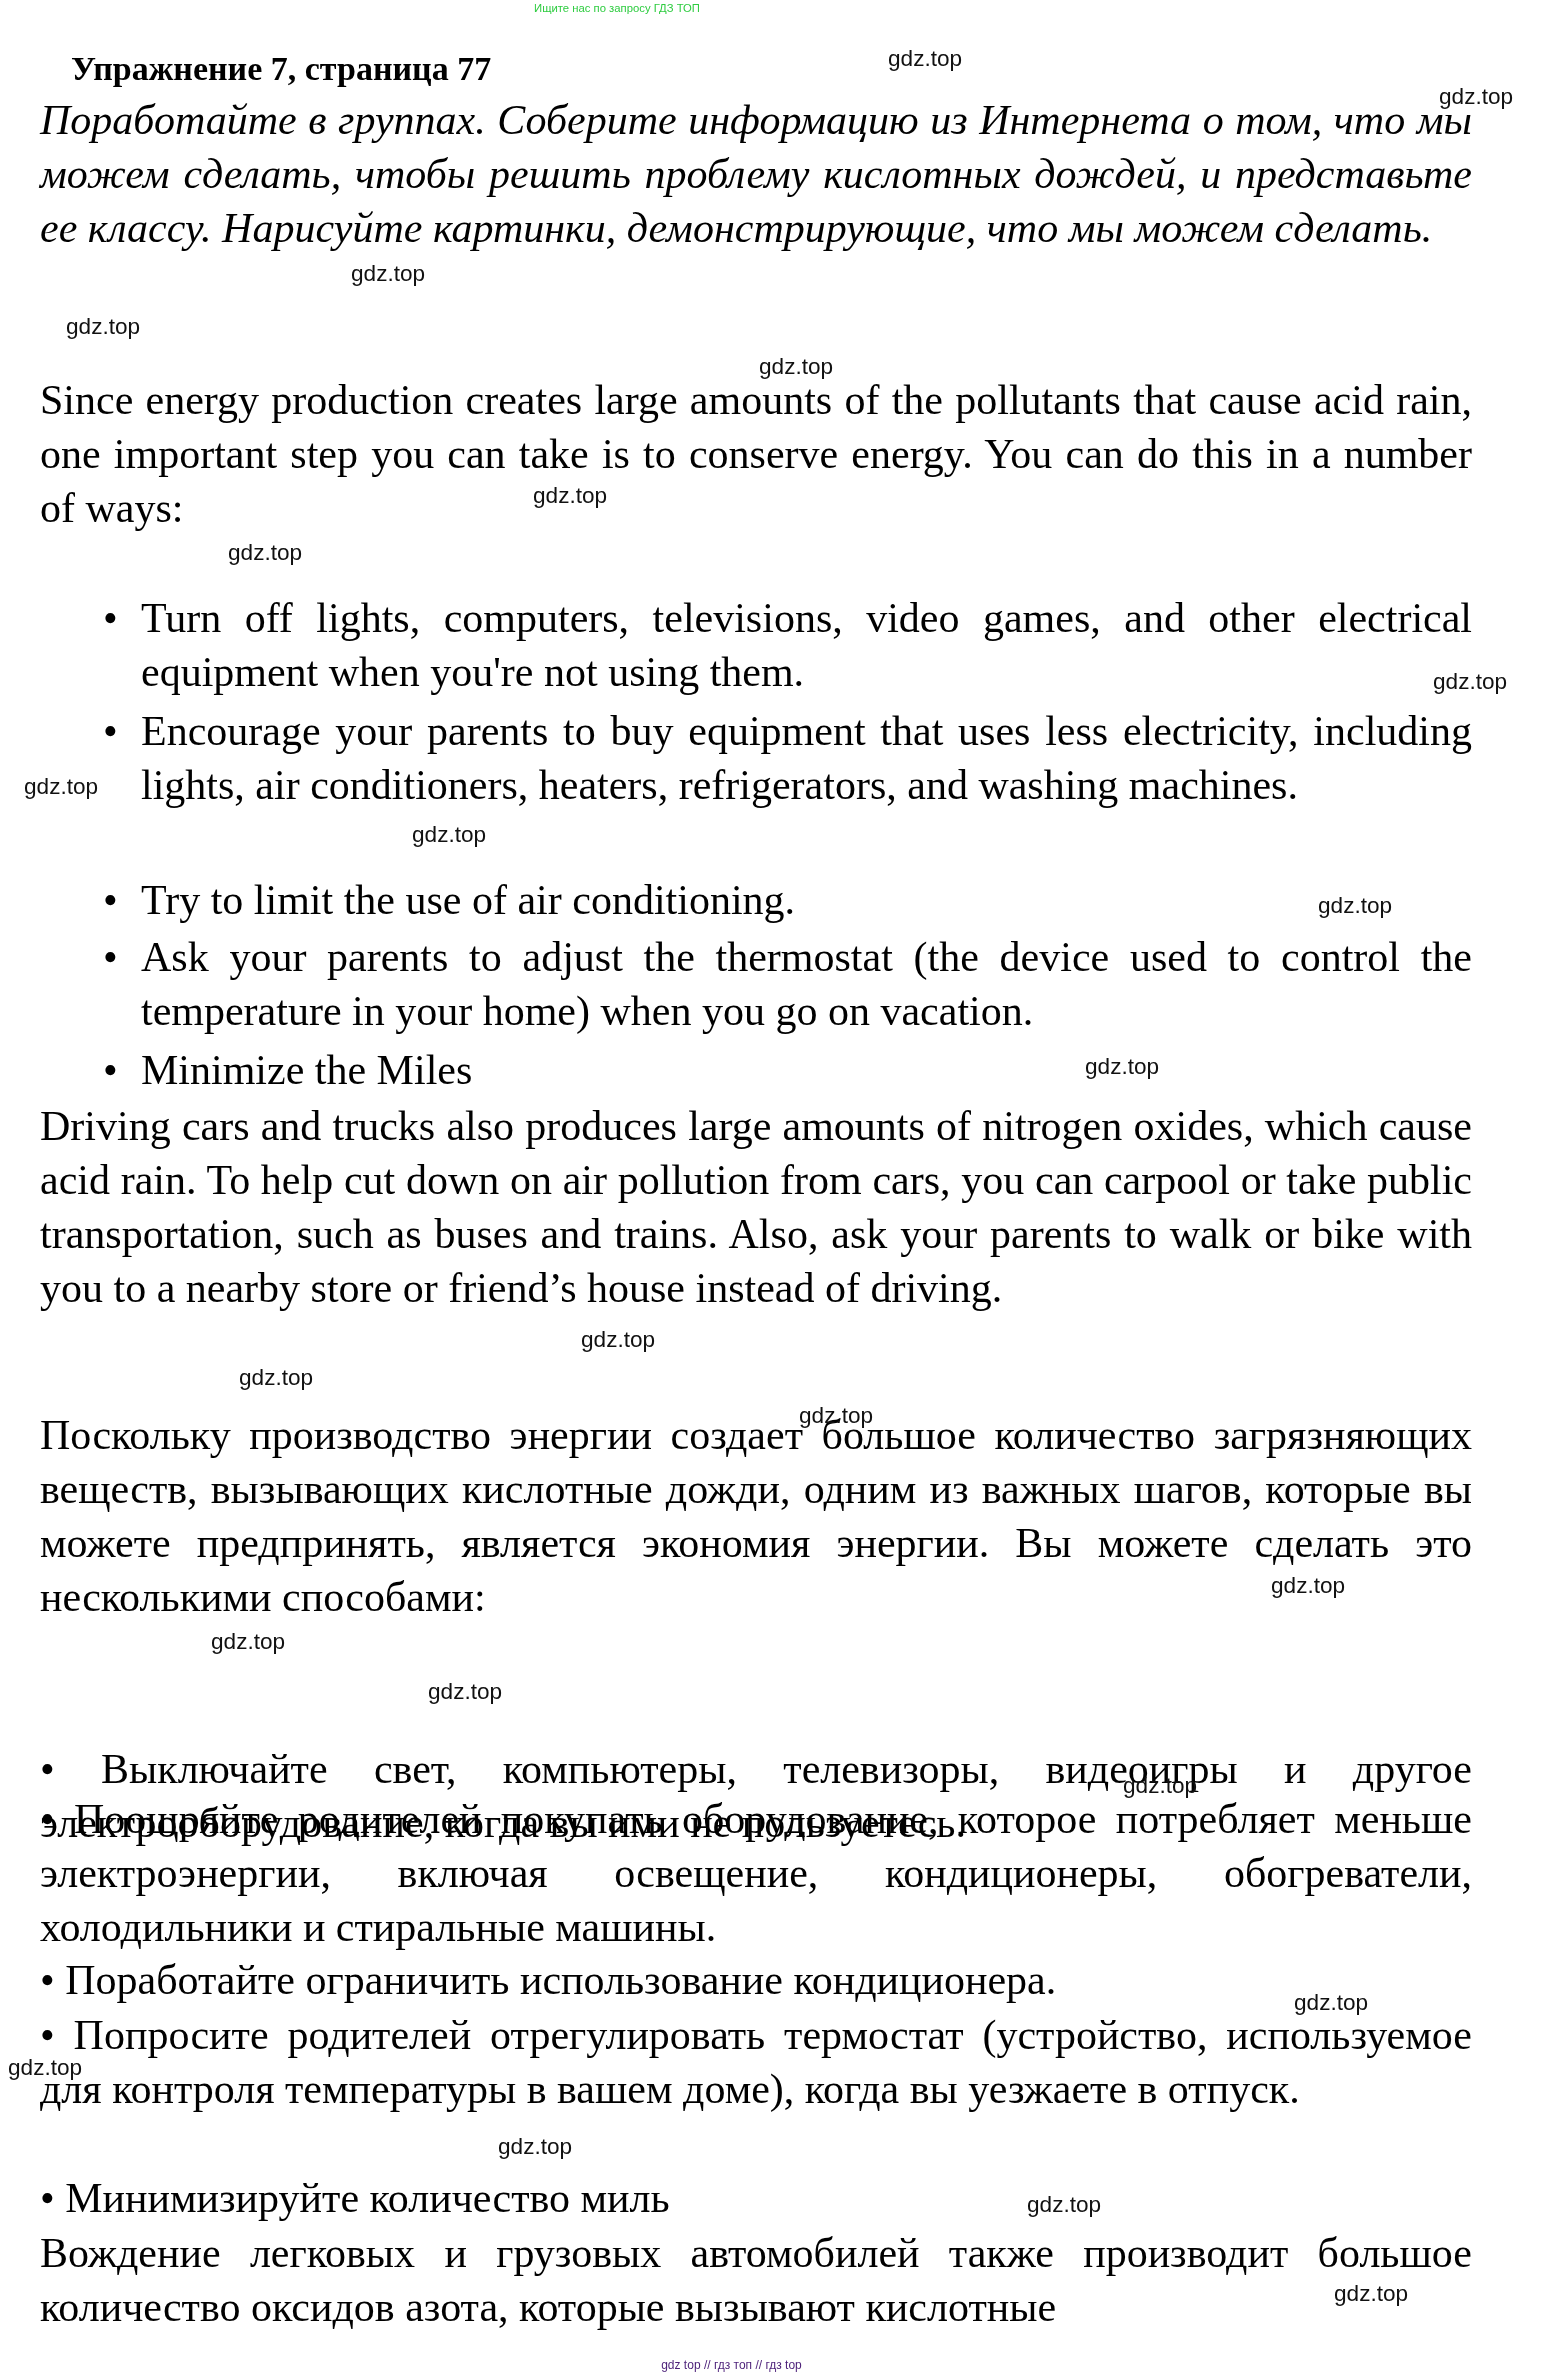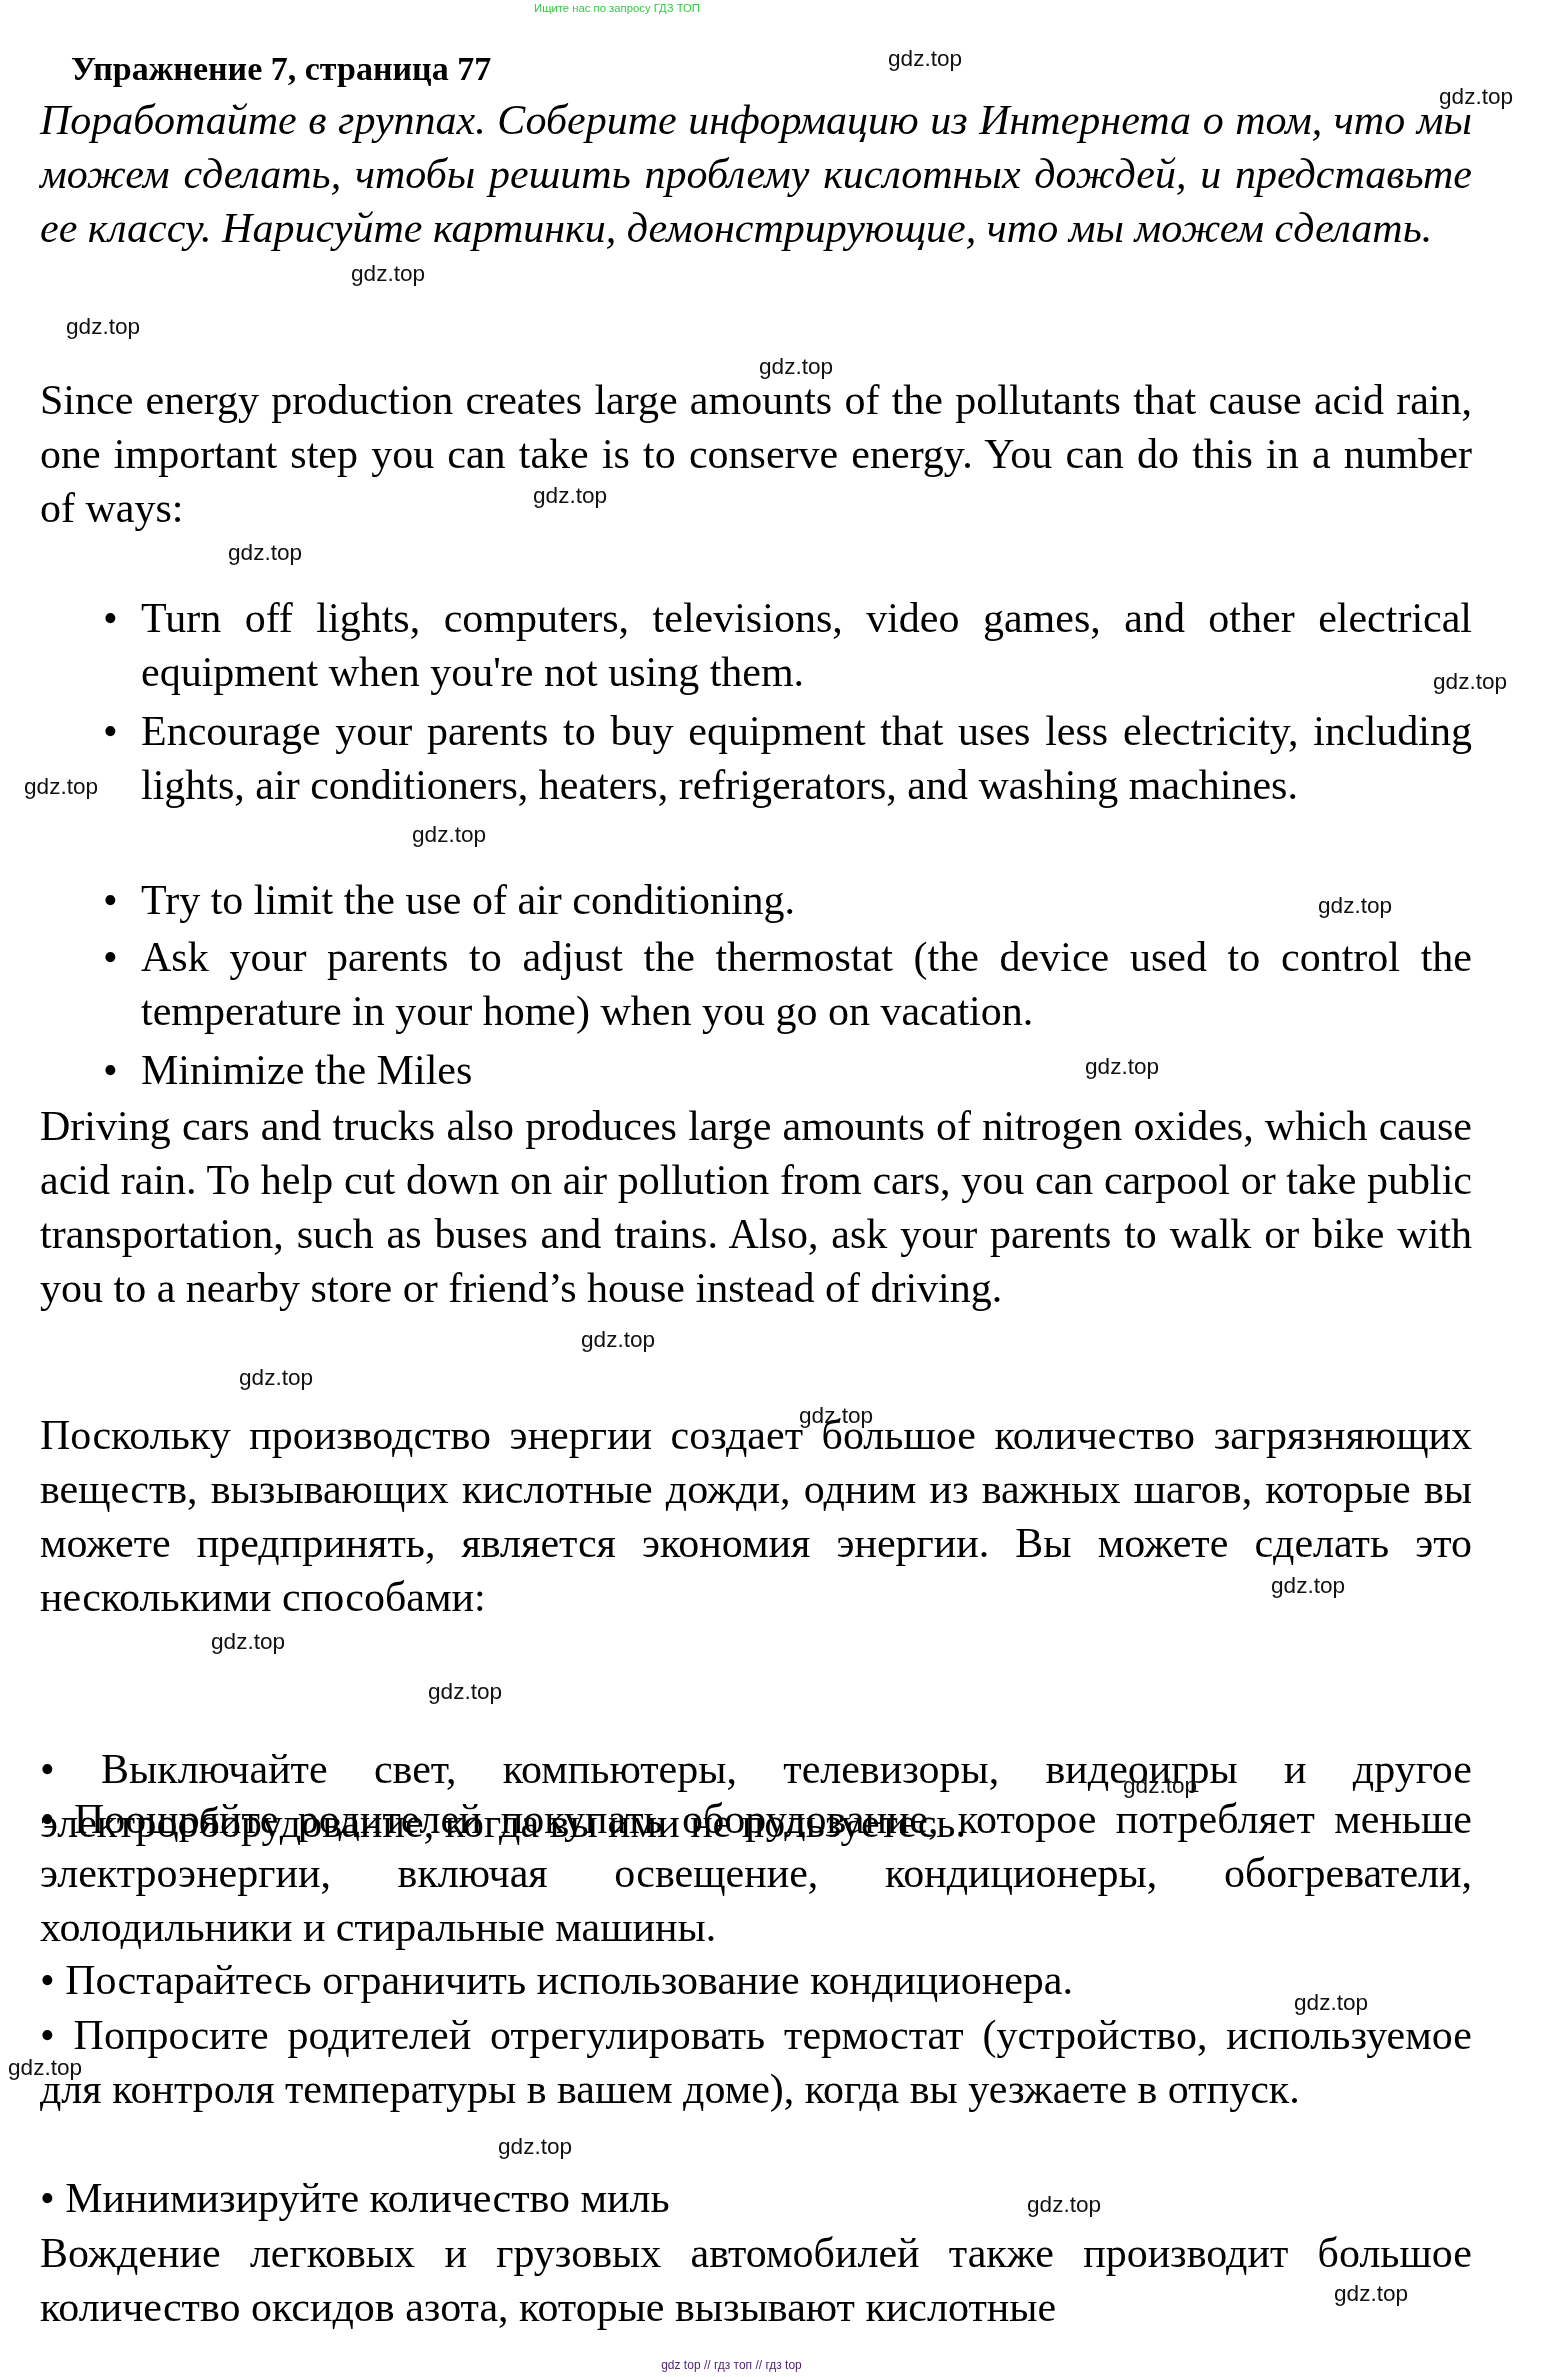--- a/index.html
+++ b/index.html
@@ -51,21 +51,21 @@
   <span class="dot">•</span>
   <span class="txt">Minimize the Miles</span>
 </div>
 
 <div class="block" style="top:1099px;">Driving cars and trucks also produces large amounts of nitrogen oxides, which cause acid rain. To help cut down on air pollution from cars, you can carpool or take public transportation, such as buses and trains. Also, ask your parents to walk or bike with you to a nearby store or friend’s house instead of driving.</div>
 
 <div class="block" style="top:1408px;">Поскольку производство энергии создает большое количество загрязняющих веществ, вызывающих кислотные дожди, одним из важных шагов, которые вы можете предпринять, является экономия энергии. Вы можете сделать это несколькими способами:</div>
 
 <div class="ru-item" style="top:1742px;">• Выключайте свет, компьютеры, телевизоры, видеоигры и другое электрооборудование, когда вы ими не пользуетесь.</div>
 <div class="ru-item" style="top:1792px;">• Поощряйте родителей покупать оборудование, которое потребляет меньше электроэнергии, включая освещение, кондиционеры, обогреватели, холодильники и стиральные машины.</div>
-<div class="ru-item" style="top:1953px;">• Постарайтесь ограничить использование кондиционера.</div>
+<div class="ru-item" style="top:1953px;">• Поработайте ограничить использование кондиционера.</div>
 <div class="ru-item" style="top:2008px;">• Попросите родителей отрегулировать термостат (устройство, используемое для контроля температуры в вашем доме), когда вы уезжаете в отпуск.</div>
 <div class="ru-item" style="top:2171px;">• Минимизируйте количество миль</div>
 
 <div class="block" style="top:2226px;">Вождение легковых и грузовых автомобилей также производит большое количество оксидов азота, которые вызывают кислотные</div>
 
 <div class="wm" style="left:888px;top:47px;">gdz.top</div>
 <div class="wm" style="left:1439px;top:85px;">gdz.top</div>
 <div class="wm" style="left:351px;top:262px;">gdz.top</div>
 <div class="wm" style="left:66px;top:315px;">gdz.top</div>
 <div class="wm" style="left:759px;top:355px;">gdz.top</div>

